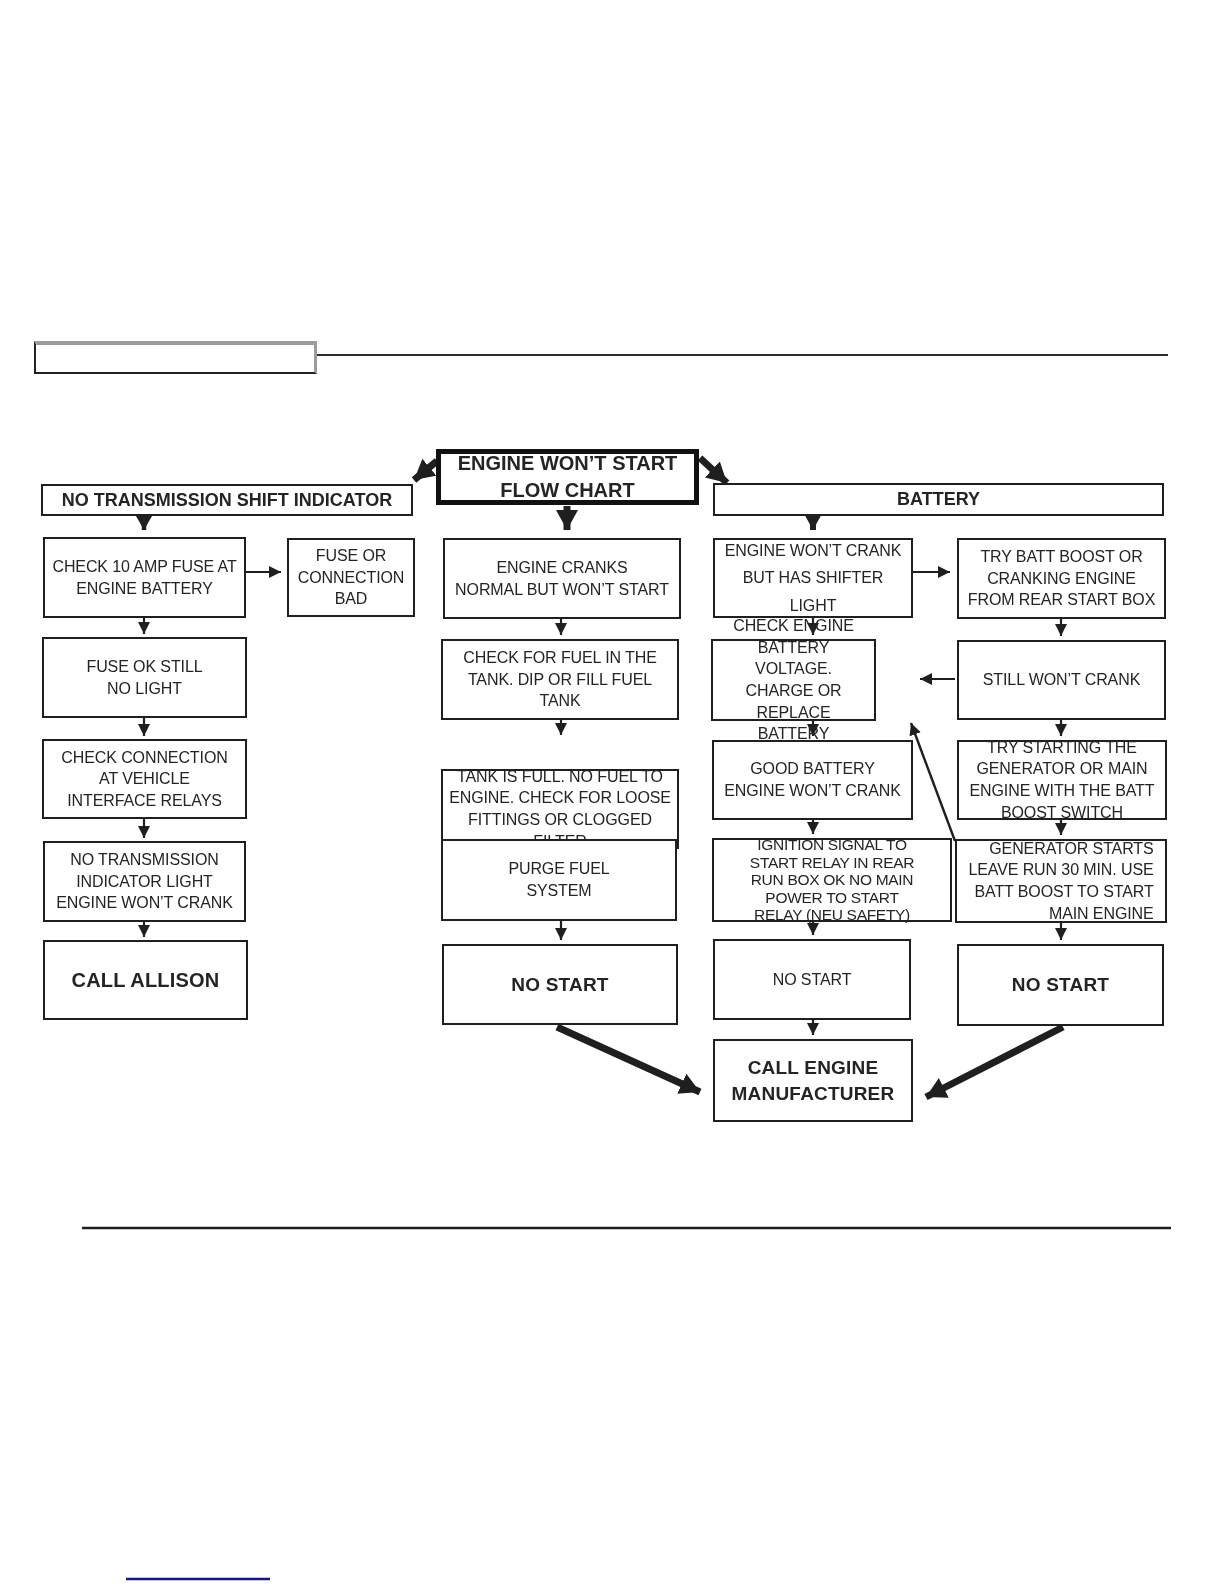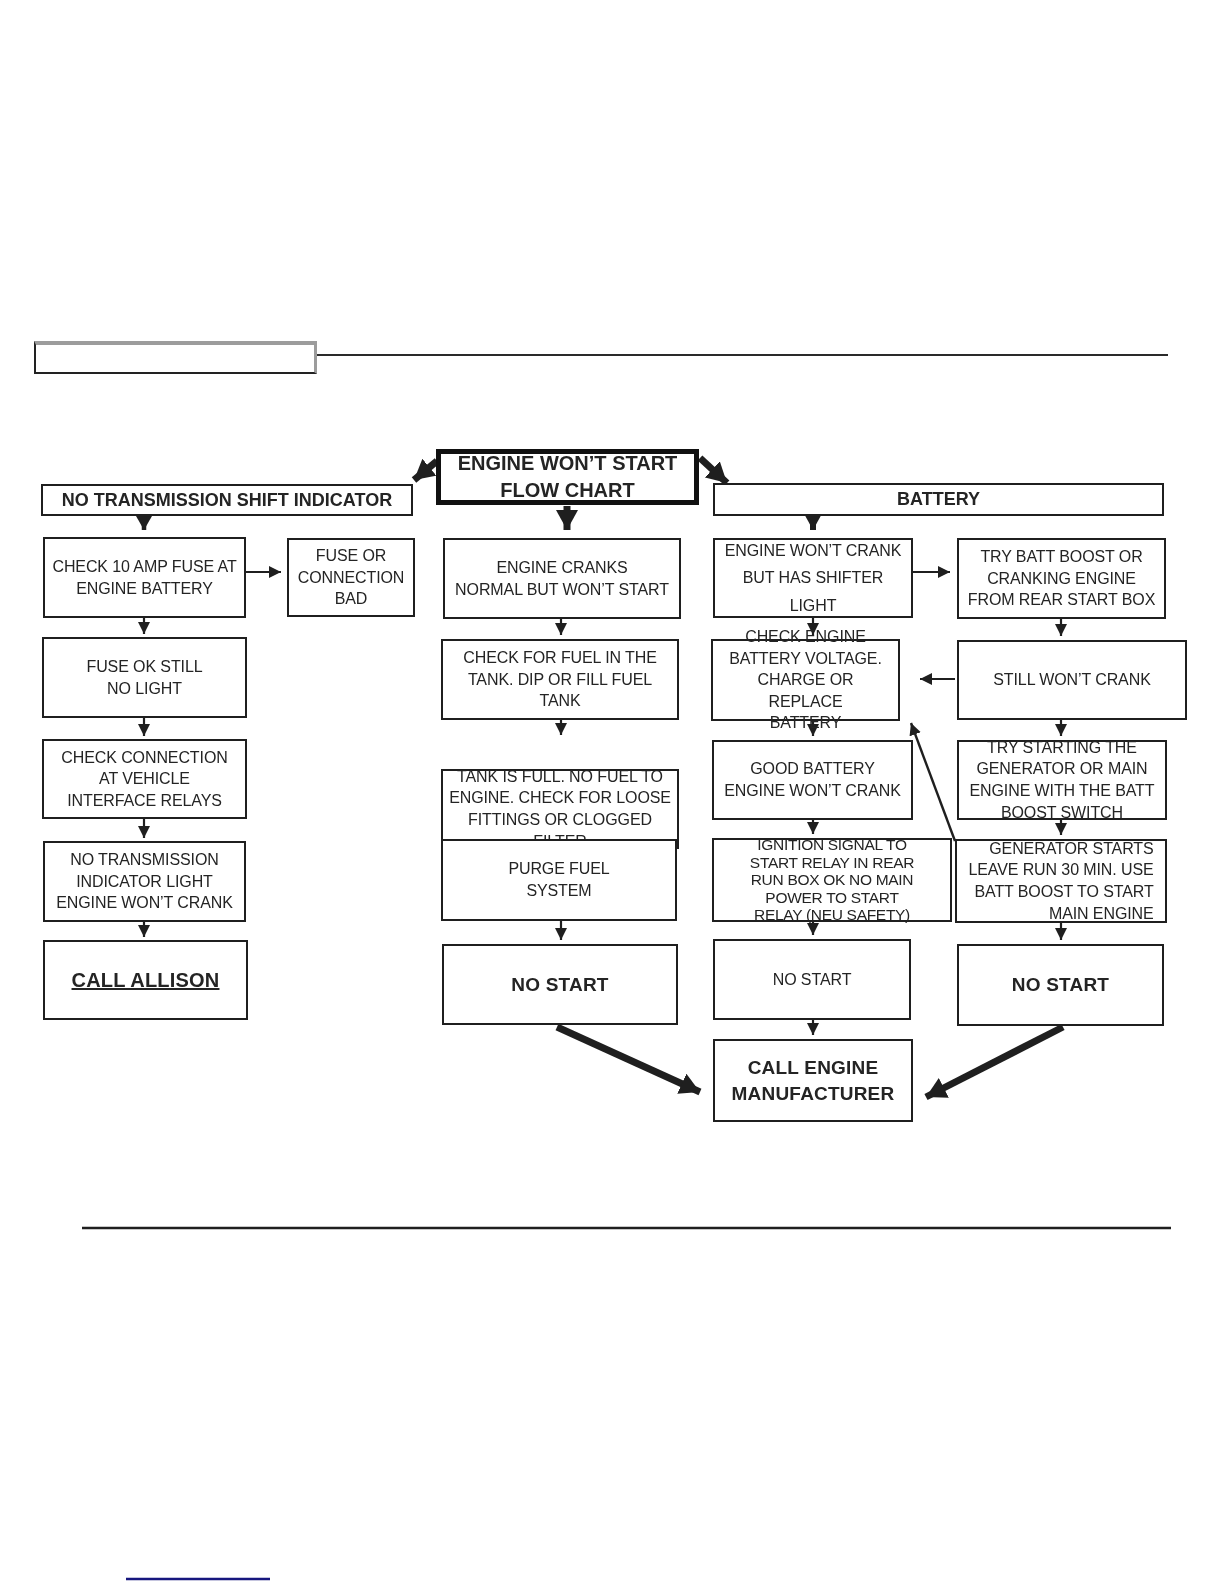--- a/index.html
+++ b/index.html
@@ -21,21 +21,21 @@
     box-sizing:border-box;
     font-size:16px;line-height:1.35;
     letter-spacing:-0.1px;
   }
   .box .lbl{white-space:pre-line;display:block;padding:2px 6px;}
   .title-box{
     border:5px solid #111111;
     font-weight:bold;font-size:20px;line-height:1.35;letter-spacing:0;
   }
   .hdr{font-weight:bold;font-size:18px;letter-spacing:0;}
-  .bold-lg{font-weight:bold;font-size:20px;letter-spacing:0.2px;text-decoration:underline;}
+  .bold-lg{font-weight:bold;font-size:20px;letter-spacing:0.2px;}
   .bold-md{font-weight:bold;font-size:19px;letter-spacing:0.2px;}
   .loose .lbl{line-height:1.7;}
   .tight .lbl{line-height:1.14;font-size:15.5px;letter-spacing:-0.3px;}
   .empty-hdr{
     position:absolute;
     box-sizing:border-box;
     background:#ffffff;
     border-left:2px solid #222222;
     border-bottom:2px solid #222222;
     border-top:4px solid #9c9c9c;
@@ -161,21 +161,21 @@
   </div>
   <div class="box bold-md" style="left:442px;top:944px;width:236px;height:81px;">
     <span class="lbl">NO START</span>
   </div>
 
   <div class="box loose" style="left:713px;top:538px;width:200px;height:80px;">
     <span class="lbl">ENGINE WON’T CRANK
 BUT HAS SHIFTER
 LIGHT</span>
   </div>
-  <div class="box" style="left:711px;top:639px;width:189px;height:82px;">
+  <div class="box" style="left:711px;top:639px;width:165px;height:82px;">
     <span class="lbl">CHECK ENGINE
 BATTERY VOLTAGE.
 CHARGE OR REPLACE
 BATTERY</span>
   </div>
   <div class="box" style="left:712px;top:740px;width:201px;height:80px;">
     <span class="lbl">GOOD BATTERY
 ENGINE WON’T CRANK</span>
   </div>
   <div class="box tight" style="left:712px;top:838px;width:240px;height:84px;">
@@ -191,21 +191,21 @@
   <div class="box bold-md" style="left:713px;top:1039px;width:200px;height:83px;">
     <span class="lbl">CALL ENGINE
 MANUFACTURER</span>
   </div>
 
   <div class="box" style="left:957px;top:538px;width:209px;height:81px;">
     <span class="lbl">TRY BATT BOOST OR
 CRANKING ENGINE
 FROM REAR START BOX</span>
   </div>
-  <div class="box" style="left:957px;top:640px;width:230px;height:80px;">
+  <div class="box" style="left:957px;top:640px;width:209px;height:80px;">
     <span class="lbl">STILL WON’T CRANK</span>
   </div>
   <div class="box" style="left:957px;top:740px;width:210px;height:80px;">
     <span class="lbl">TRY STARTING THE
 GENERATOR OR MAIN
 ENGINE WITH THE BATT
 BOOST SWITCH</span>
   </div>
   <div class="box" style="left:955px;top:839px;width:212px;height:84px;text-align:right;">
     <span class="lbl">GENERATOR STARTS

